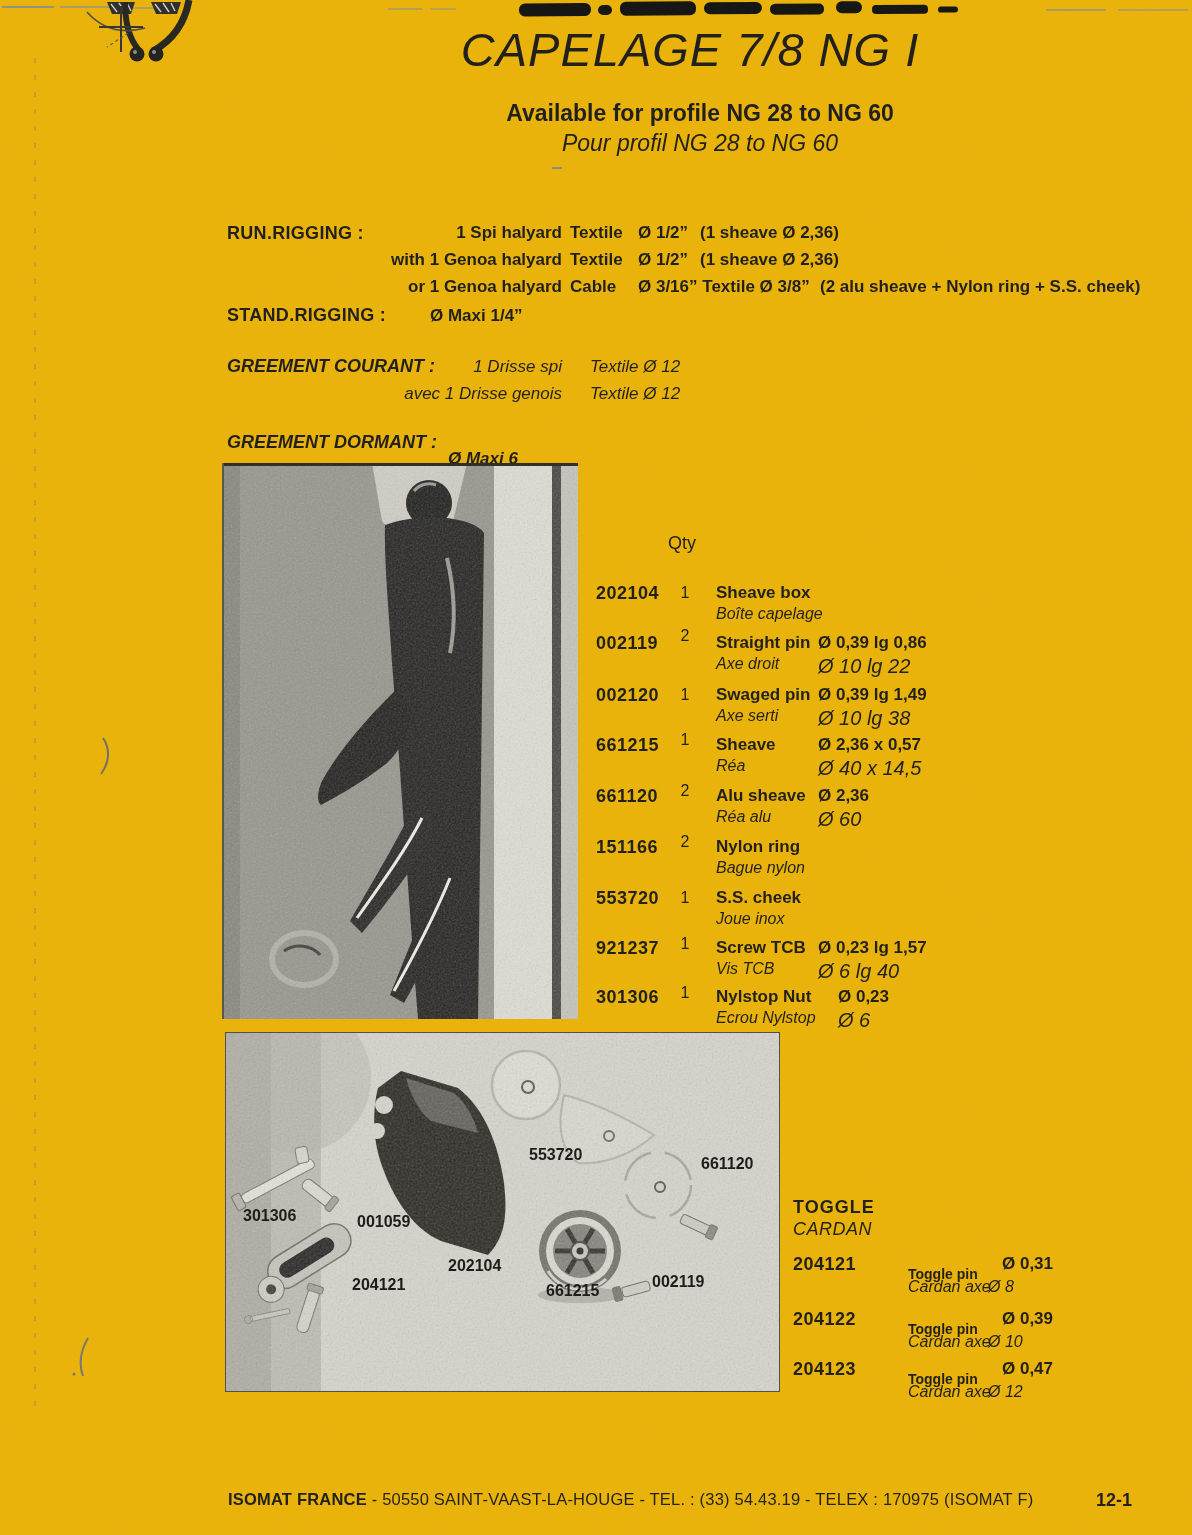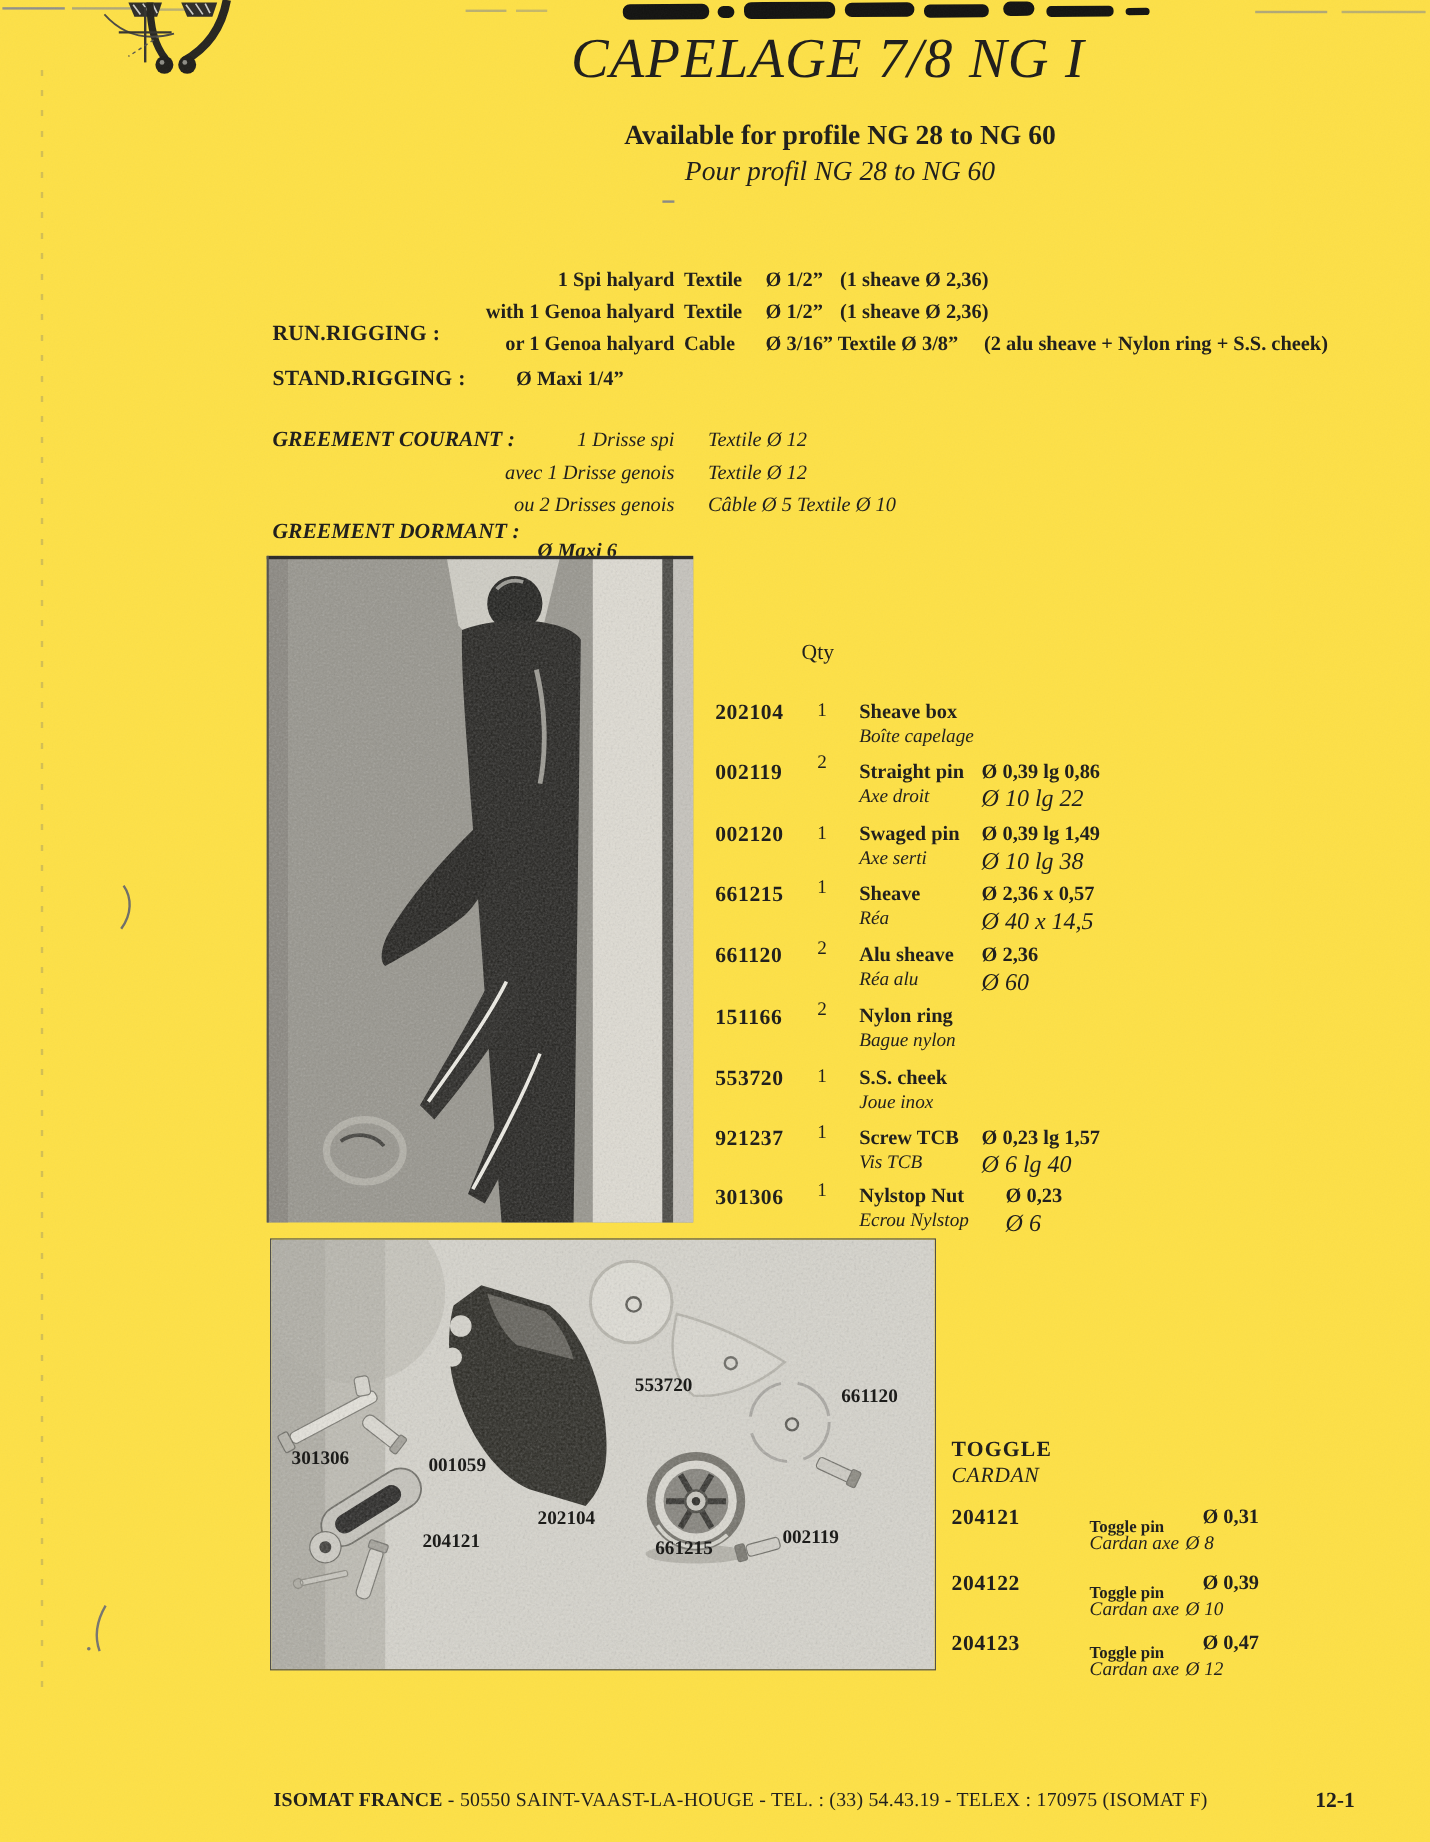--- a/index.html
+++ b/index.html
@@ -1,19 +1,19 @@
 <!DOCTYPE html>
 <html><head>
 <meta charset="utf-8">
 <style>
   html,body{margin:0;padding:0;background:#d8d8d3;}
   .page{
     position:relative;width:1192px;height:1535px;margin:0 auto;
-    background:#fde047;overflow:hidden;
-    font-family:Liberation Serif, serif;color:#1e1d1a;
+    background:#eab308;overflow:hidden;
+    font-family:Liberation Sans, sans-serif;color:#1e1d1a;
   }
   .abs{position:absolute;}
   
   .title{font-size:47px;font-style:italic;letter-spacing:1px;white-space:nowrap;text-align:center;}
   .sub-en{font-size:23px;font-weight:700;text-align:center;}
   .sub-fr{font-size:23px;font-style:italic;text-align:center;}
   
   .lbl{font-size:18px;font-weight:700;letter-spacing:.3px;white-space:nowrap;}
   .lbl-it{font-size:18px;font-weight:700;font-style:italic;white-space:nowrap;}
   .rrow{position:absolute;left:330px;width:840px;height:27px;}
@@ -108,21 +108,21 @@
     <circle cx="71" cy="54" r="7.5" fill="#21201c"></circle>
     <circle cx="50" cy="52" r="2" fill="#8d8c85"></circle>
     <circle cx="69" cy="52" r="2" fill="#8d8c85"></circle>
   </svg>
 
   <div class="abs title" style="left:390px;top:22px;width:600px;">CAPELAGE 7/8 NG I</div>
   <div class="abs sub-en" style="left:400px;top:100px;width:600px;">Available for profile NG 28 to NG 60</div>
   <div class="abs sub-fr" style="left:400px;top:130px;width:600px;">Pour profil NG 28 to NG 60</div>
   <div class="abs tiny-dash"></div>
 
-  <div class="abs lbl" style="left:227px;top:223px;margin-top:44px;">RUN.RIGGING :</div>
+  <div class="abs lbl" style="left:227px;top:223px;">RUN.RIGGING :</div>
   <div class="rrow" style="top:223px;">
     <span class="ritem">1 Spi halyard</span>
     <span class="rmat">Textile</span>
     <span class="rsize">Ø 1/2”</span>
     <span class="rnote">(1 sheave Ø 2,36)</span>
   </div>
   <div class="rrow" style="top:250px;">
     <span class="ritem">with 1 Genoa halyard</span>
     <span class="rmat">Textile</span>
     <span class="rsize">Ø 1/2”</span>
@@ -139,24 +139,20 @@
   <div class="abs val" style="left:430px;top:306px;">Ø Maxi 1/4”</div>
 
   <div class="abs lbl-it" style="left:227px;top:356px;">GREEMENT COURANT :</div>
   <div class="crow" style="top:357px;">
     <span class="citem">1 Drisse spi</span>
     <span class="cspec">Textile Ø 12</span>
   </div>
   <div class="crow" style="top:384px;">
     <span class="citem">avec 1 Drisse genois</span>
     <span class="cspec">Textile Ø 12</span>
-  </div>
-  <div class="crow" style="top:411px;">
-    <span class="citem">ou 2 Drisses genois</span>
-    <span class="cspec">Câble Ø 5  Textile Ø 10</span>
   </div>
 
   <div class="abs lbl-it" style="left:227px;top:432px;">GREEMENT DORMANT :</div>
   <div class="abs val-it" style="left:448px;top:433px;font-weight:700;">Ø Maxi 6</div>
 
   <div class="abs photo photo1">
     <svg width="356" height="556" viewBox="0 0 356 556">
       <defs>
         <filter id="p1n" x="0" y="0" width="100%" height="100%">
           <feTurbulence type="fractalNoise" baseFrequency="0.55" numOctaves="2" result="t"></feTurbulence>

